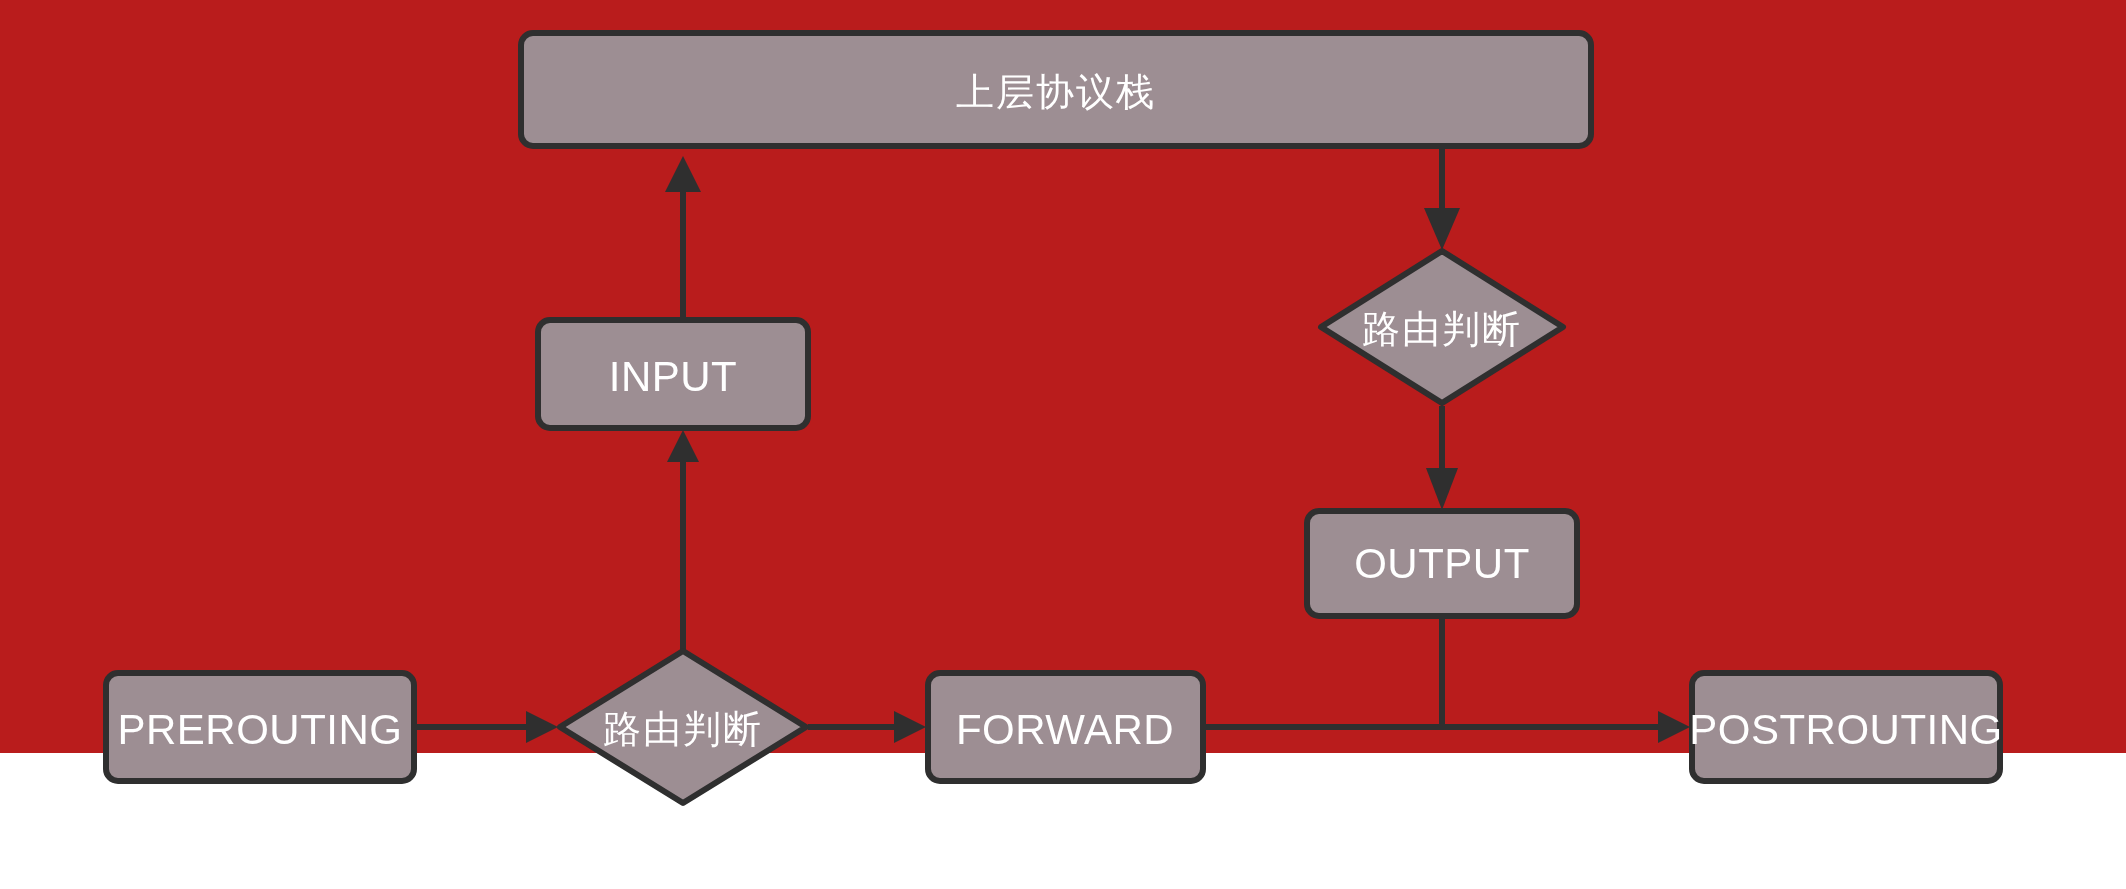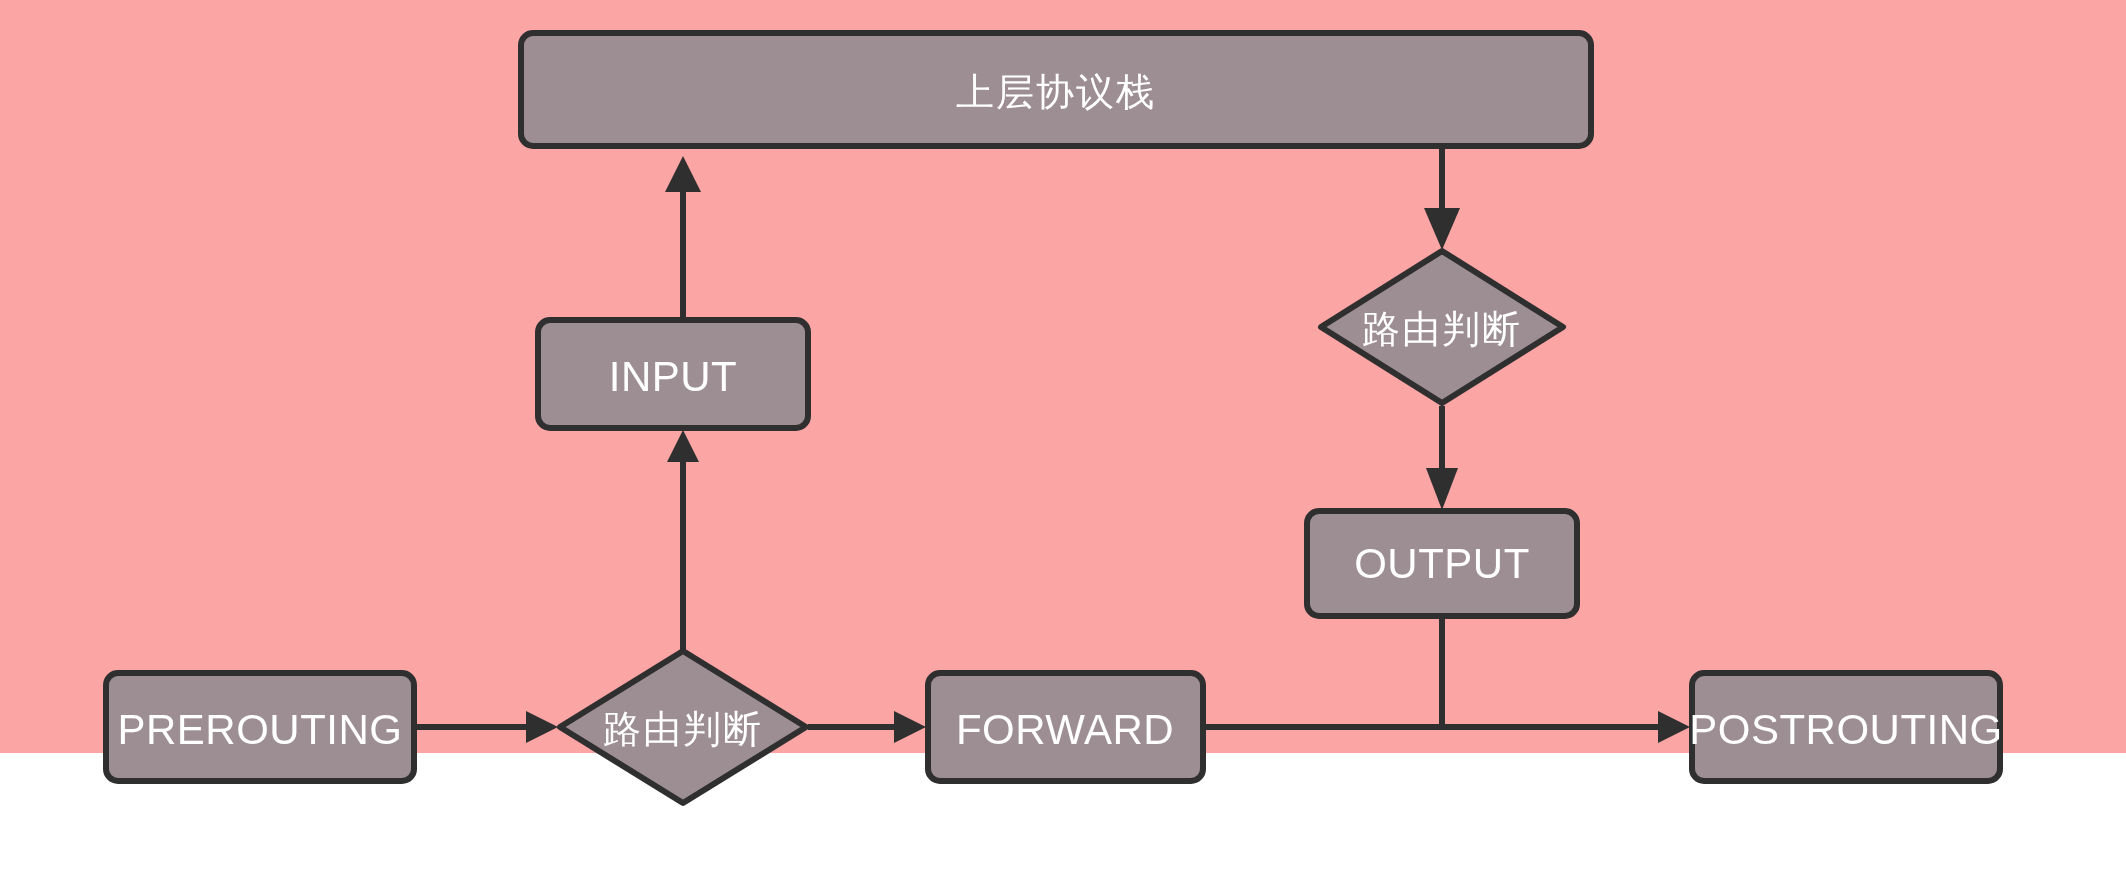--- a/index.html
+++ b/index.html
@@ -10,21 +10,21 @@
   body {
     width: 2126px;
     height: 889px;
     font-family: "Liberation Sans", "DejaVu Sans", sans-serif;
     overflow: hidden;
   }
   #diagram-root {
     position: relative;
     width: 2126px;
     height: 753px;
-    background: #fca5a5;
+    background: #b91c1c;
   }
   svg.flow {
     display: block;
     width: 2126px;
     height: 889px;
   }
   .node-shape {
     fill: #9d8e93;
     stroke: #2f2f2f;
     stroke-width: 6;

